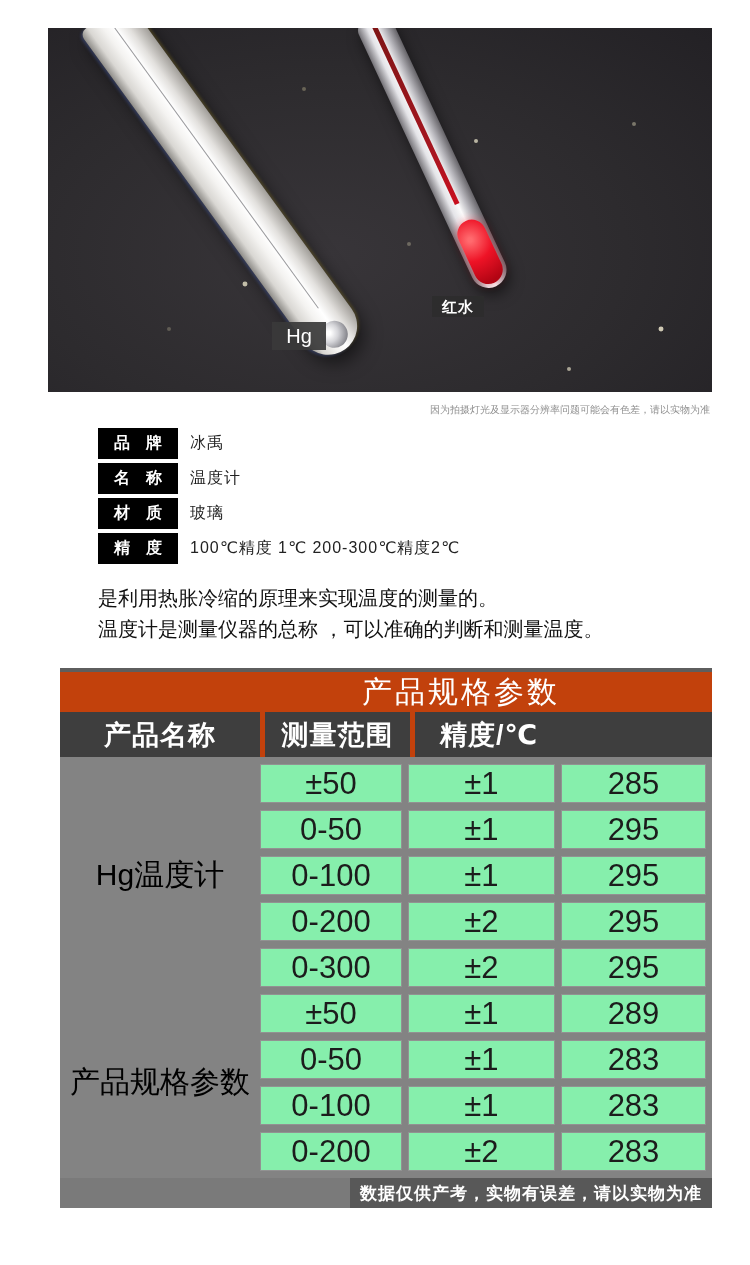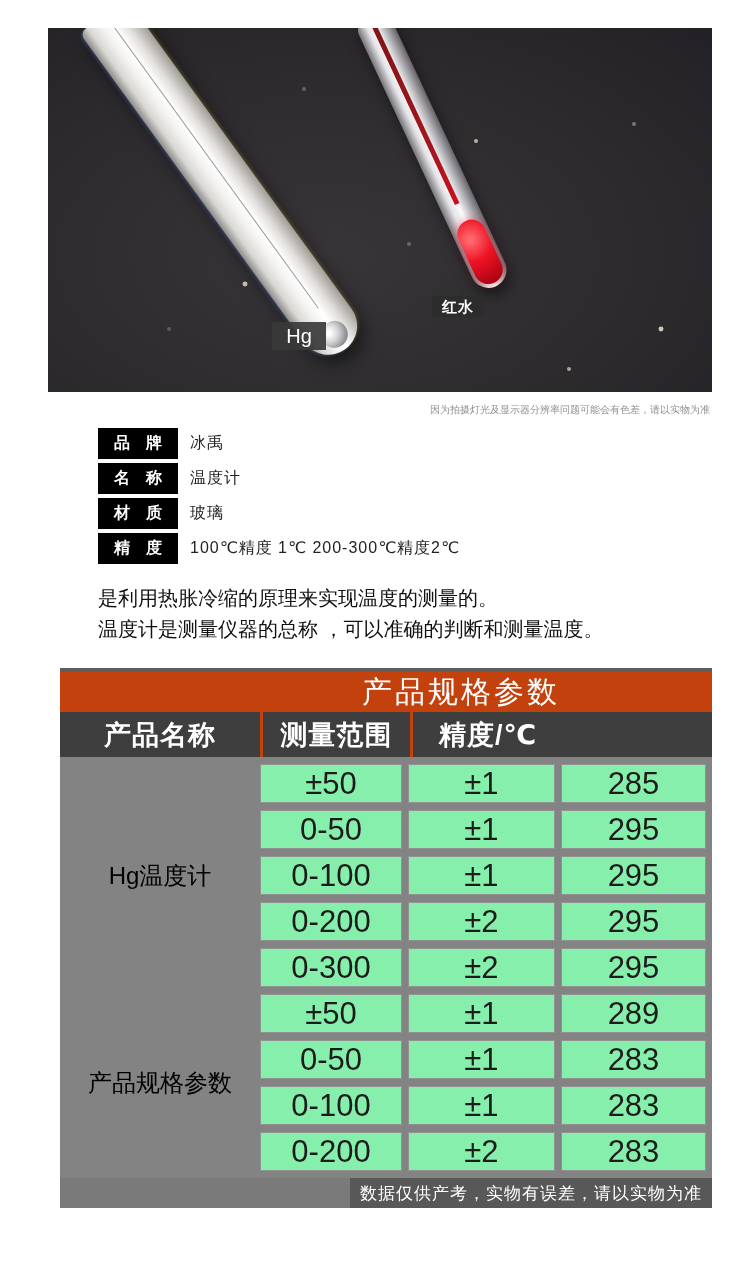--- a/index.html
+++ b/index.html
@@ -89,37 +89,37 @@
   
   .spec{margin:23px 0 0 60px;width:652px;}
   .spec-title{
     border-top:4px solid #5e5e5e;height:44px;background:#c2410c;color:#fff;
     font-size:30px;letter-spacing:3px;display:flex;align-items:center;justify-content:center;
     padding-left:150px;box-sizing:border-box;
   }
   .spec-header{height:45px;background:#3e3e3e;display:grid;grid-template-columns:200px 150px 153px 149px;}
   .spec-h-cell{
     display:flex;align-items:center;justify-content:center;color:#fff;
-    font-size:27px;font-weight:600;border-left:3px solid #c2410c;letter-spacing:1px;
+    font-size:27px;font-weight:600;border-left:5px solid #c2410c;letter-spacing:1px;
   }
   .spec-h-cell:first-child{border-left:none;}
   table.spec-body{
     width:652px;border-collapse:separate;border-spacing:6px 7px;
     background:#838383;table-layout:fixed;
   }
   td.data-cell{
     background:#86efac;border:1px solid #929292;height:37px;text-align:center;
     font-size:31px;color:#1c1c1c;padding:0;font-weight:400;overflow:hidden;
   }
   td.name-cell{
-    background:#838383;border:none;text-align:center;font-size:24px;color:#000;padding:0;
+    background:#838383;border:none;text-align:center;font-size:30px;color:#000;padding:0;
   }
   .spec-foot{height:30px;background:#7a7a7a;display:flex;justify-content:flex-end;}
   .spec-foot .foot-box{
-    background:#585858;color:#fff;font-size:17px;font-weight:normal;
+    background:#585858;color:#fff;font-size:17px;font-weight:bold;
     display:flex;align-items:center;padding:0 10px;letter-spacing:1px;
   }
 </style>
 </head>
 <body>
 
 <div class="page">
 
   <div class="photo">
     <div class="speckles"></div>

